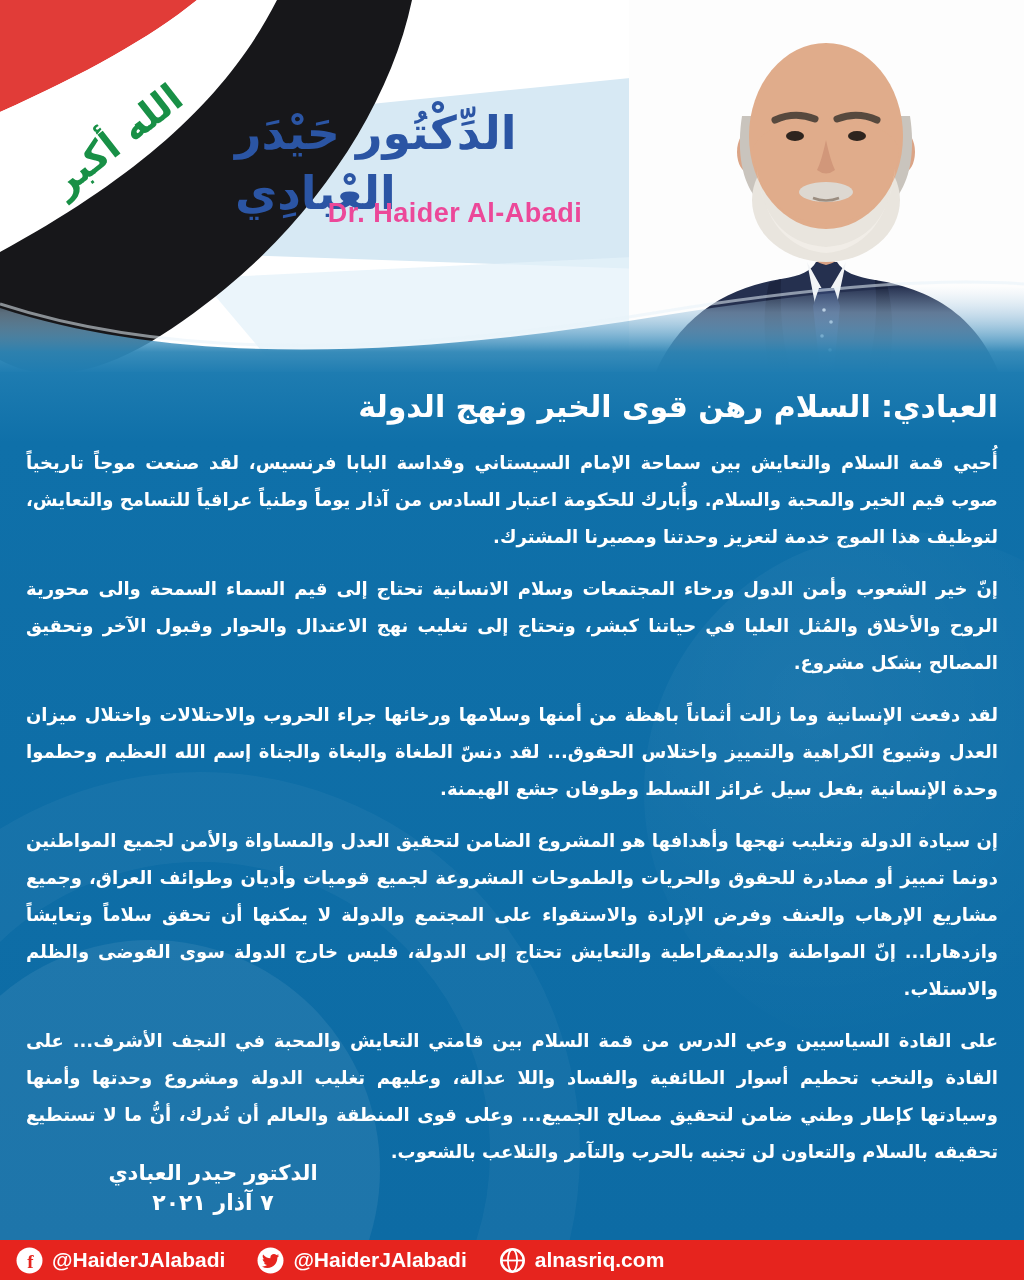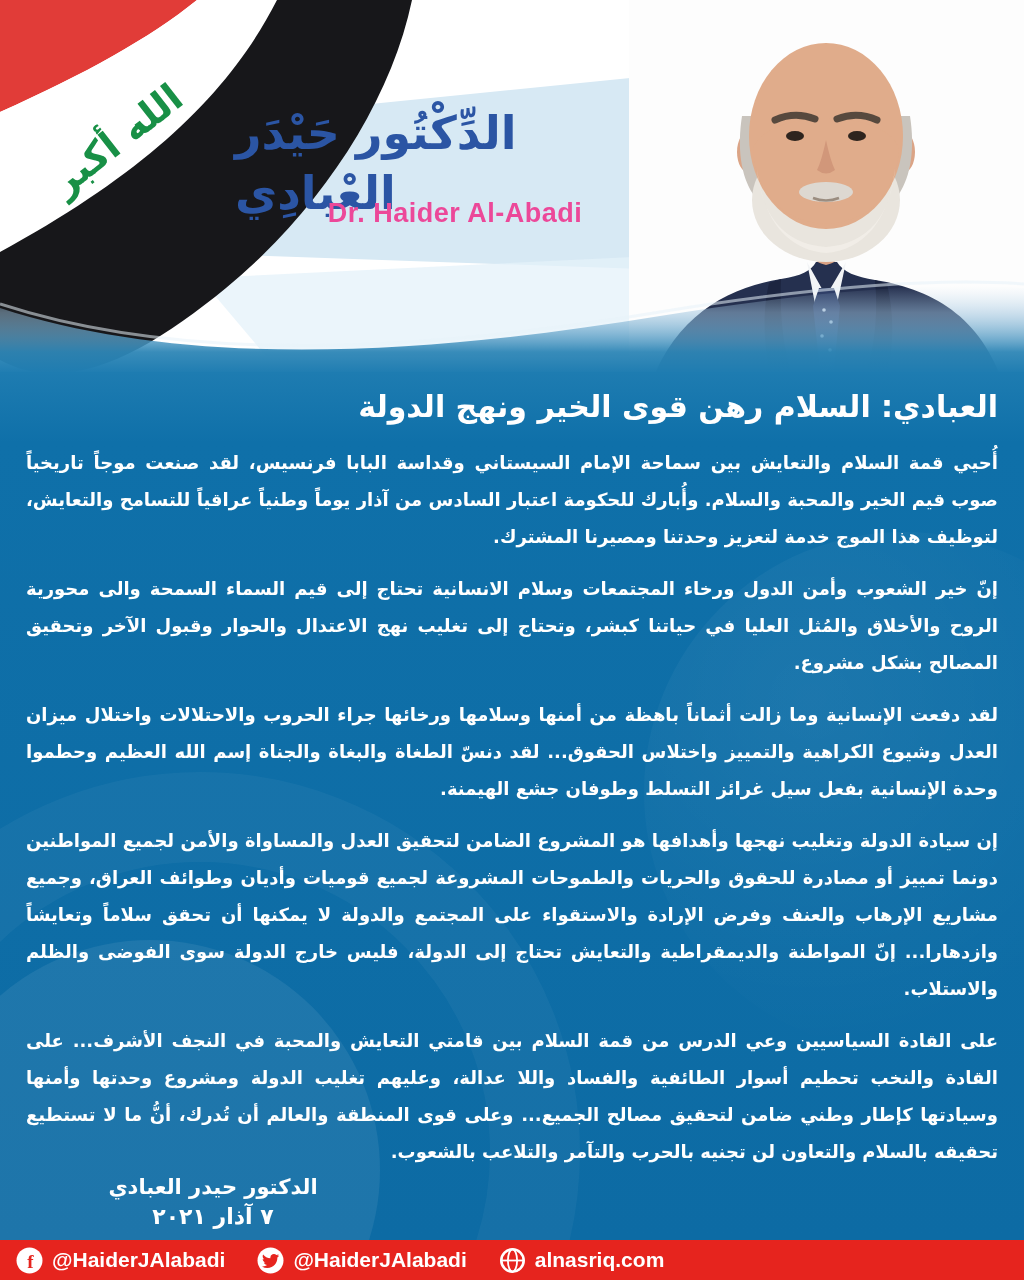--- a/index.html
+++ b/index.html
@@ -37,21 +37,21 @@
   .sw1{right:-140px;top:160px;width:520px;height:520px;
        background:radial-gradient(circle at 32% 32%,rgba(255,255,255,.06),rgba(255,255,255,0) 70%);}
   .sw2{left:-180px;top:400px;width:580px;height:580px;border:90px solid rgba(255,255,255,.04);}
   .sw3{left:-80px;bottom:-160px;width:460px;height:460px;background:rgba(255,255,255,.07);}
 
   .title{margin:12px 26px 14px;direction:rtl;text-align:right;
          font-size:30px;font-weight:bold;line-height:46px;}
   .para{margin:0 26px 15px;direction:rtl;text-align:justify;
         font-size:18px;font-weight:bold;line-height:37px;}
 
-  .sig{position:absolute;left:78px;bottom:8px;width:270px;text-align:center;}
+  .sig{position:absolute;left:78px;bottom:22px;width:270px;text-align:center;}
   .sig-name{font-size:21px;font-weight:bold;line-height:30px;direction:rtl;}
   .sig-date{font-size:22px;font-weight:bold;line-height:30px;direction:rtl;}
 
   
   .footer{position:absolute;left:0;right:0;bottom:0;height:40px;background:#e6241e;z-index:6;
           display:flex;align-items:center;padding-left:16px;gap:32px;}
   .social{display:flex;align-items:center;gap:9px;color:#ffffff;
           font-family:"Liberation Sans",sans-serif;font-weight:bold;font-size:21px;}
   .social svg{display:block;}
 </style>

